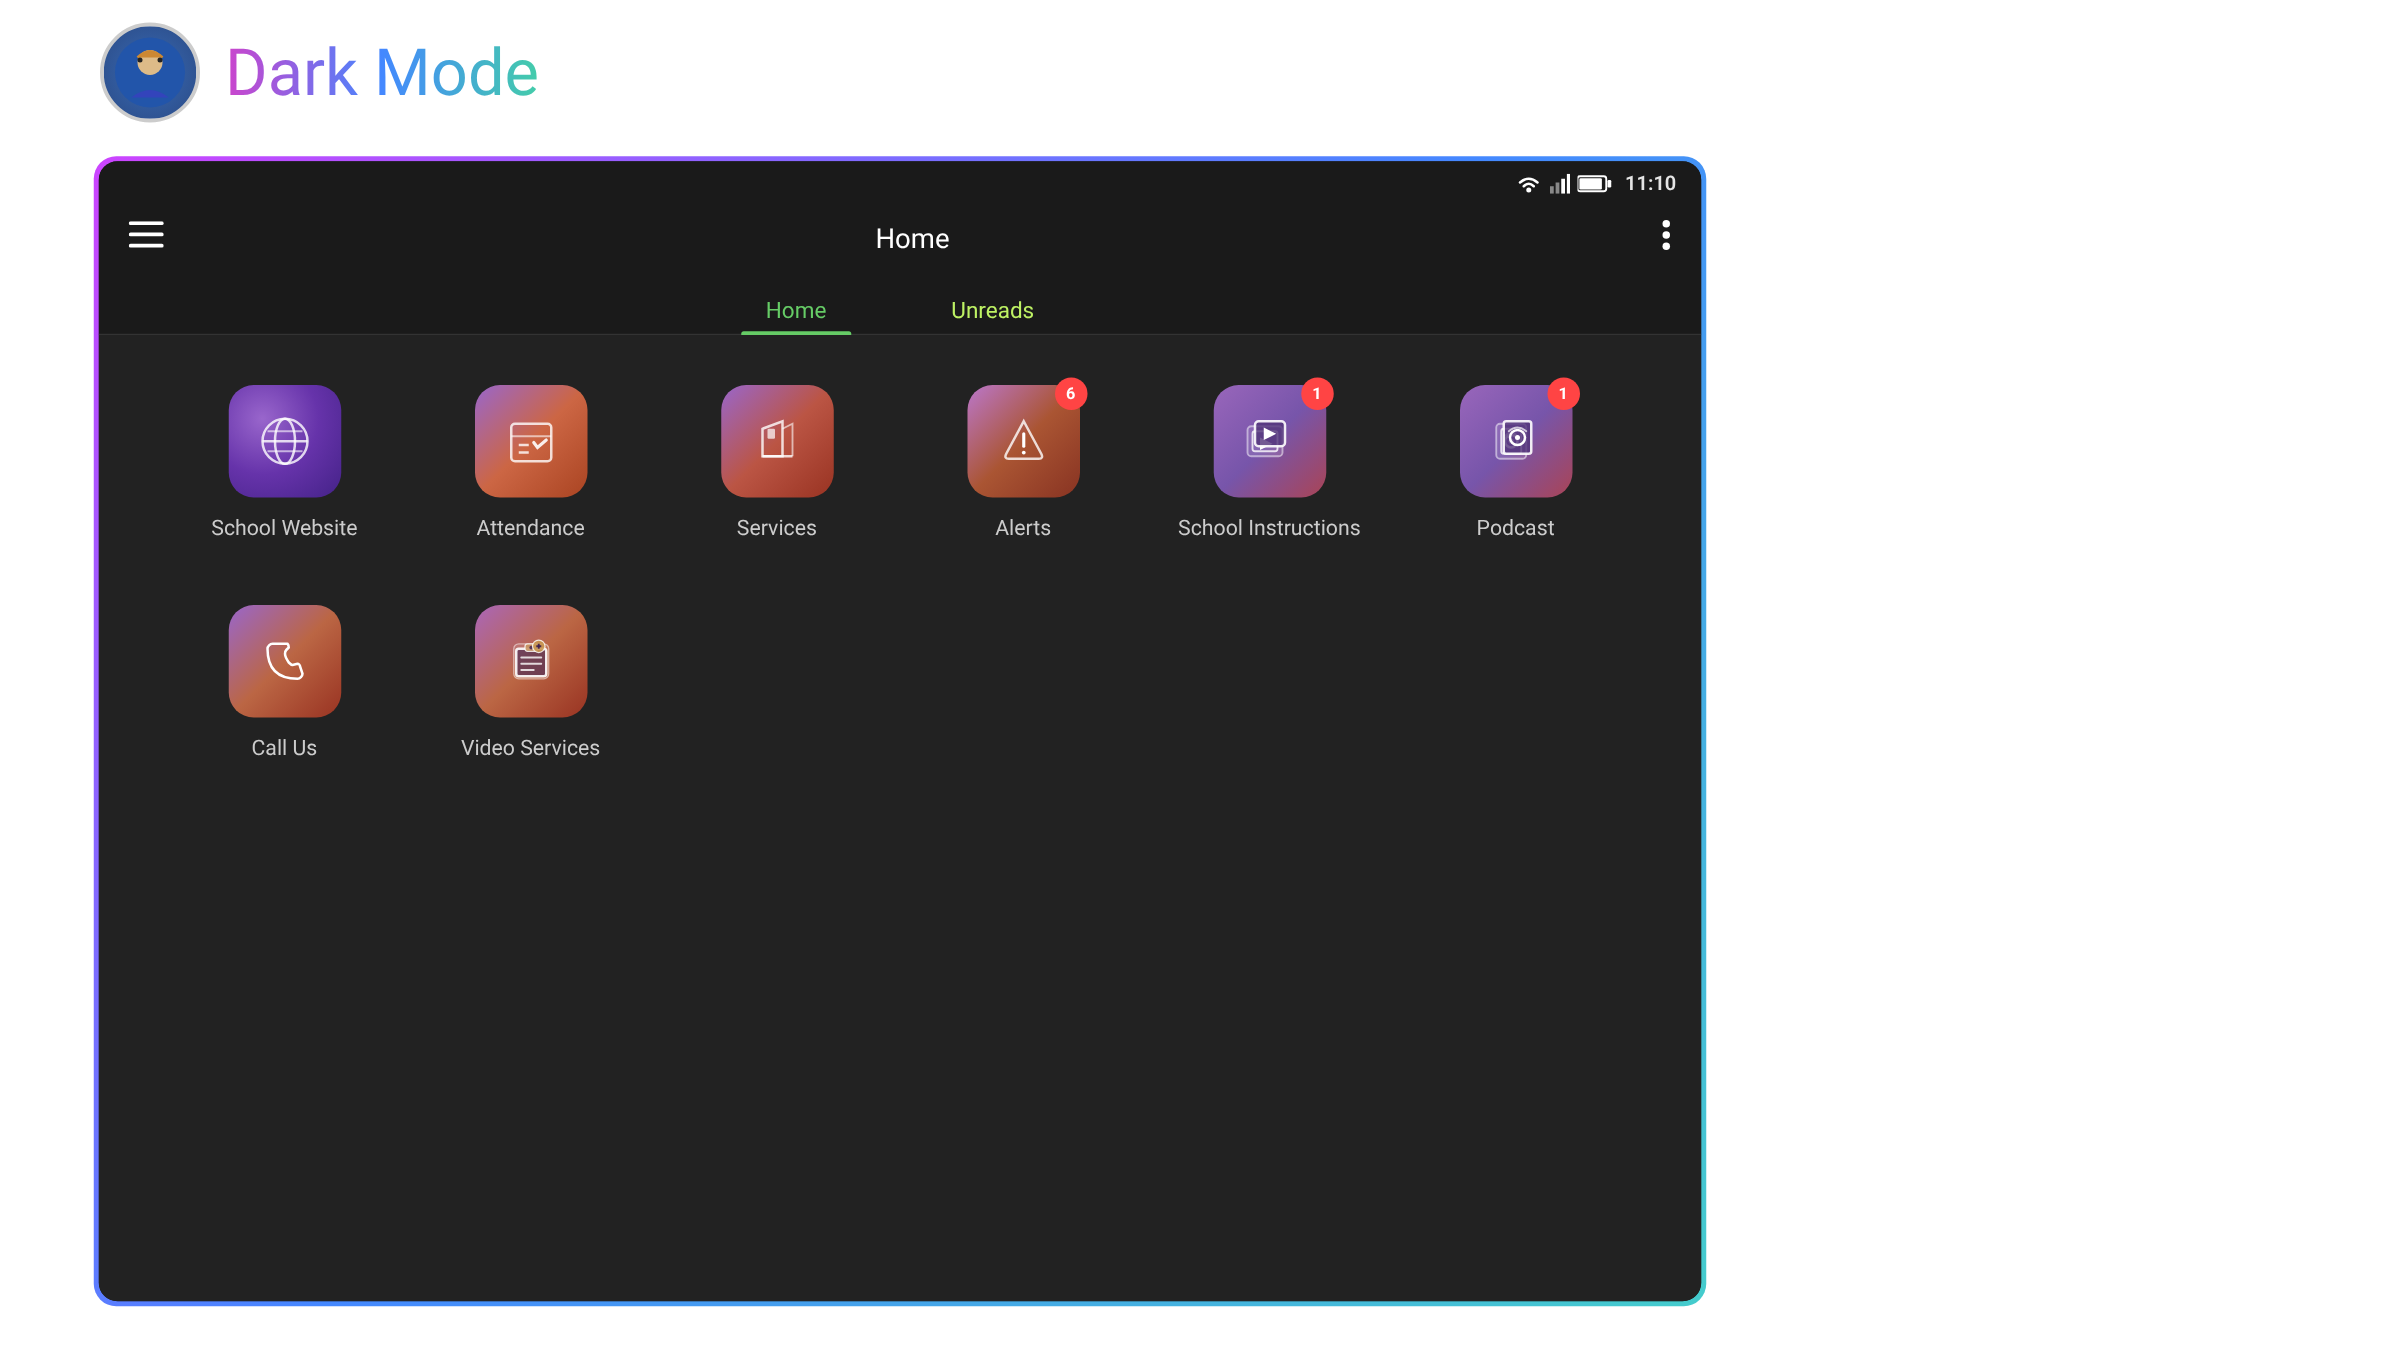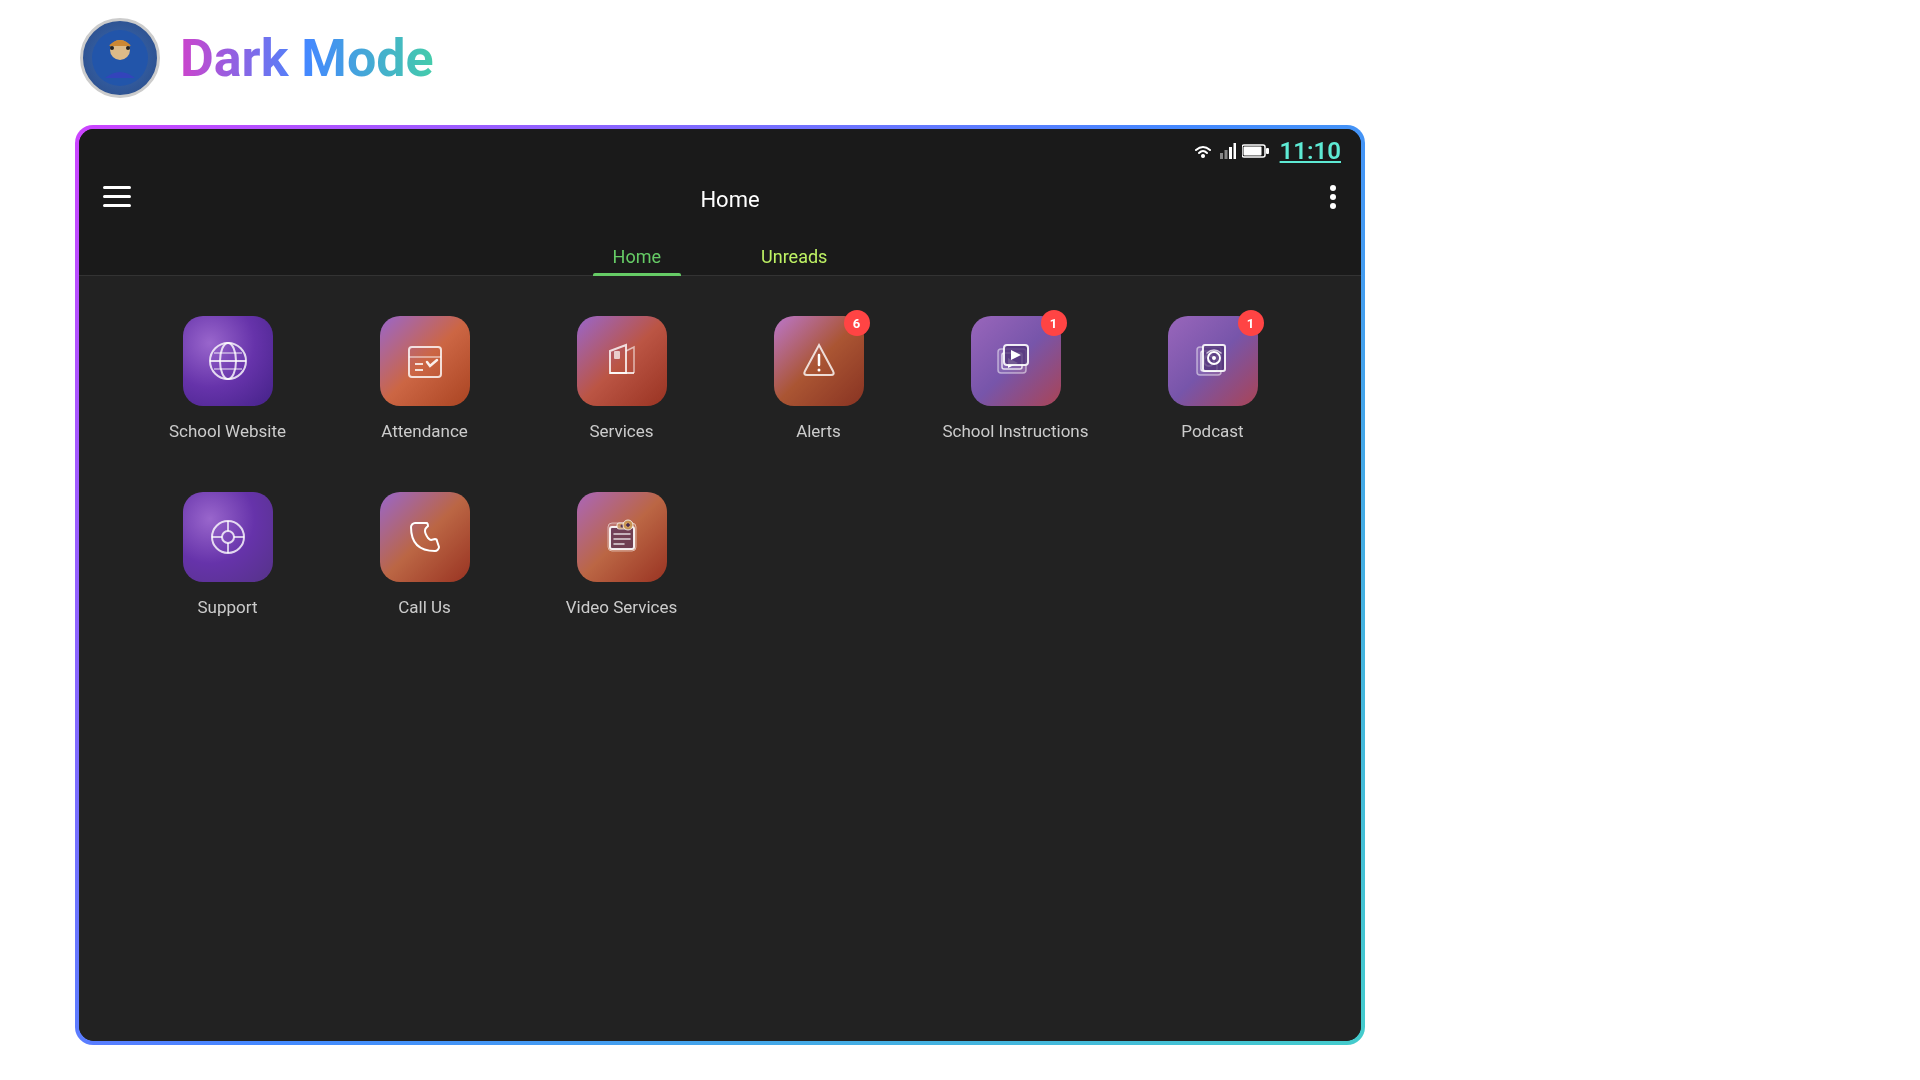--- a/index.html
+++ b/index.html
@@ -31,21 +31,21 @@
       border: 3px solid #ccc;
     }
 
     .logo-circle svg {
       width: 60px;
       height: 60px;
     }
 
     .app-title {
       font-size: 52px;
-      font-weight: 700;
+      font-weight: 400;
       background: linear-gradient(90deg, #cc44cc, #4488ff, #44ccaa);
       -webkit-background-clip: text;
       -webkit-text-fill-color: transparent;
       background-clip: text;
     }
 
     
     .device-frame {
       position: absolute;
       top: 125px;
@@ -77,25 +77,24 @@
       background: #1a1a1a;
     }
 
     .status-icons {
       display: flex;
       align-items: center;
       gap: 6px;
     }
 
     .time-text {
-      color: #5eead4;
-      font-size: 24px;
+      color: #e5e5e5;
+      font-size: 16px;
       font-weight: 600;
       margin-left: 4px;
-      text-decoration: underline;
     }
 
     
     .app-bar {
       display: flex;
       align-items: center;
       justify-content: space-between;
       padding: 12px 24px;
       background: #1a1a1a;
     }
@@ -423,35 +422,20 @@
             </div>
             <div class="badge">1</div>
           </div>
           <span class="app-label">Podcast</span>
         </div>
 
       </div>
 
       <div class="app-grid-row2">
 
-        <div class="app-item">
-          <div class="app-icon-wrapper">
-            <div class="app-icon icon-support">
-              <svg class="icon-svg" viewBox="0 0 48 48" fill="none" xmlns="http://www.w3.org/2000/svg">
-                <circle cx="24" cy="24" r="16" stroke="rgba(255,255,255,0.8)" stroke-width="2" fill="none"></circle>
-                <circle cx="24" cy="24" r="6" stroke="rgba(255,255,255,0.8)" stroke-width="2" fill="none"></circle>
-                <line x1="24" y1="8" x2="24" y2="18" stroke="rgba(255,255,255,0.7)" stroke-width="2"></line>
-                <line x1="24" y1="30" x2="24" y2="40" stroke="rgba(255,255,255,0.7)" stroke-width="2"></line>
-                <line x1="8" y1="24" x2="18" y2="24" stroke="rgba(255,255,255,0.7)" stroke-width="2"></line>
-                <line x1="30" y1="24" x2="40" y2="24" stroke="rgba(255,255,255,0.7)" stroke-width="2"></line>
-              </svg>
-            </div>
-          </div>
-          <span class="app-label">Support</span>
-        </div>
 
         <div class="app-item">
           <div class="app-icon-wrapper">
             <div class="app-icon icon-callus">
               <svg class="icon-svg" viewBox="0 0 48 48" fill="none" xmlns="http://www.w3.org/2000/svg">
                 <path d="M14 10 C12 10 10 12 10 14 C10 30 18 38 34 38 C36 38 38 36 38 34 L36 28 C36 27 35 26 34 26 L30 27 C29 27 28 26 27 25 C25 22 24 20 24 18 C24 17 24 16 25 15 L27 13 C27 12 27 11 26 10 Z" stroke="white" stroke-width="2" fill="none" stroke-linejoin="round"></path>
               </svg>
             </div>
           </div>
           <span class="app-label">Call Us</span>

